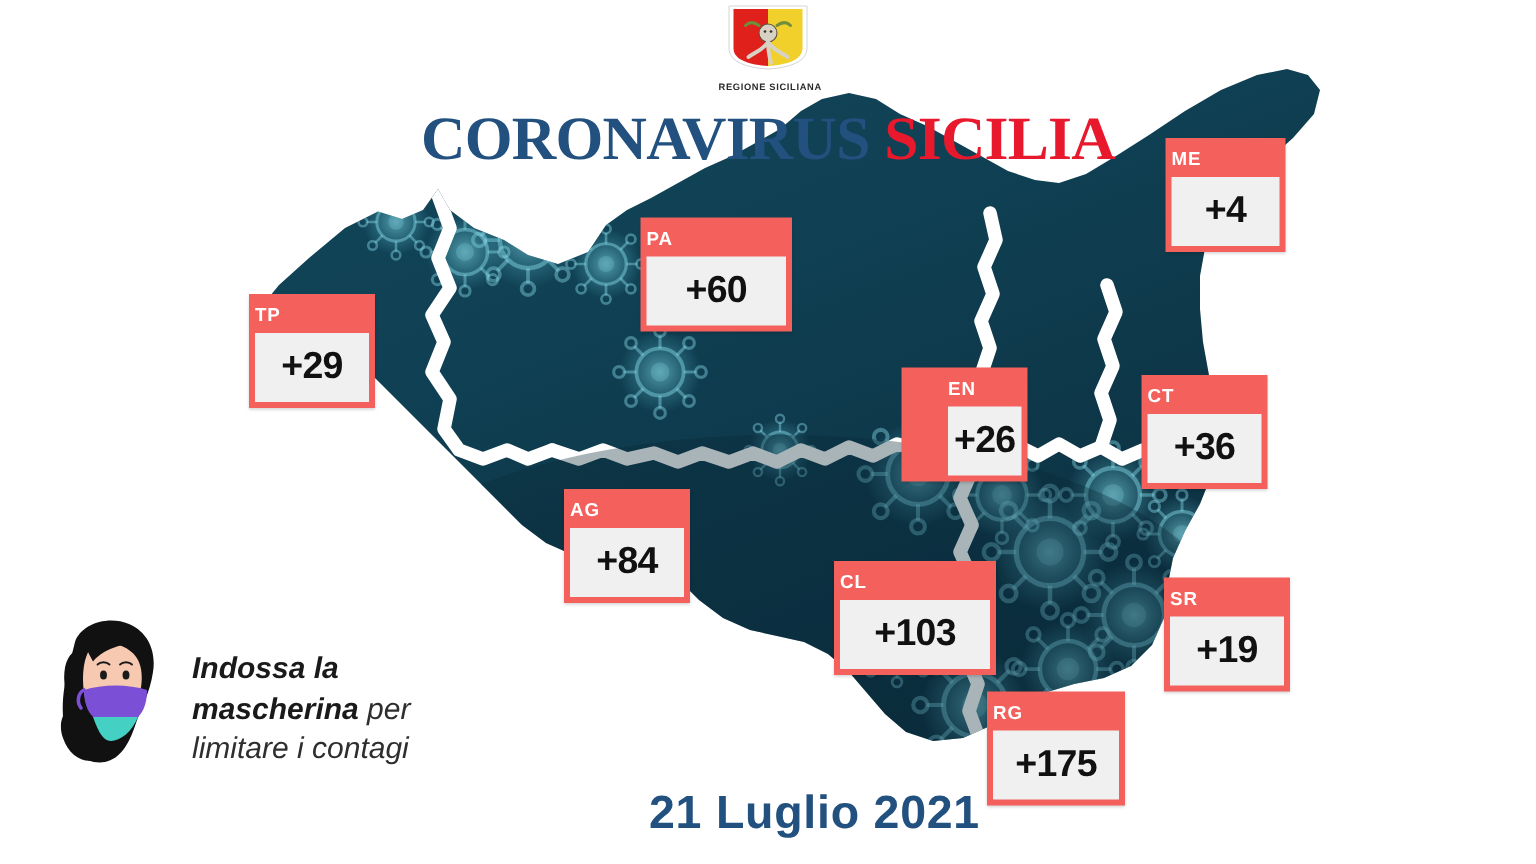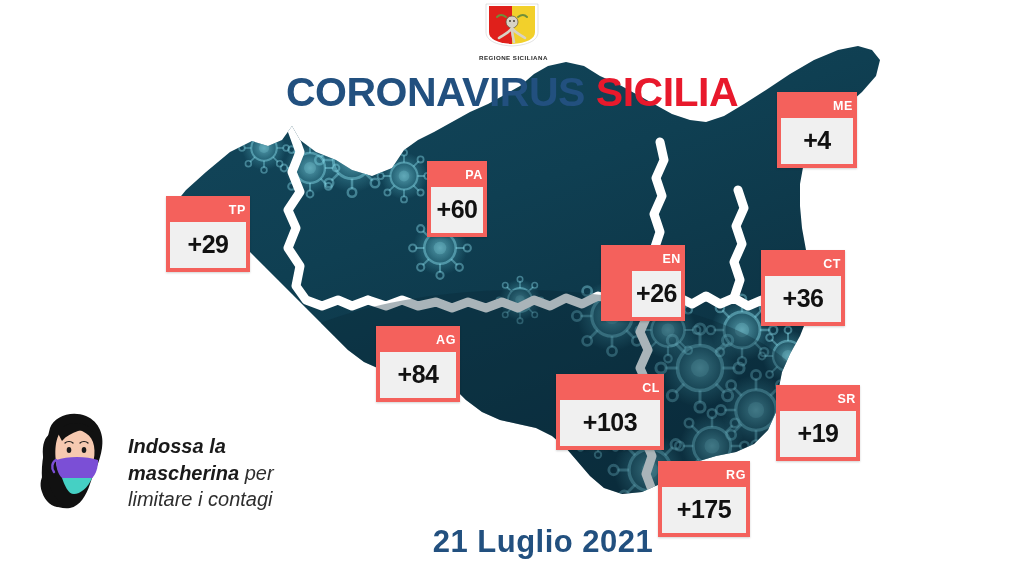--- a/index.html
+++ b/index.html
@@ -16,40 +16,40 @@
   .emblem{position:absolute;left:479px;top:2px;width:66px;height:62px;text-align:center;}
   .emblem .shield{width:58px;height:46px;margin:0 auto;}
   .emblem .caption{
     font-size:6.2px;font-weight:700;letter-spacing:.45px;
     color:#2b2b2b;margin-top:2px;white-space:nowrap;
   }
 
   
   .title{
     position:absolute;left:0;top:72px;width:1024px;text-align:center;
-    font-size:41px;font-weight:800;letter-spacing:-0.5px;line-height:1;
+    font-size:41px;font-weight:800;letter-spacing:-0.5px;line-height:1;font-family:Liberation Serif, serif;
   }
   .title .w1{color:#22507f;}
   .title .w2{color:#e8192c;}
 
   
   .map-wrap{position:absolute;left:0;top:0;width:1024px;height:576px;}
   .map-wrap svg{display:block;width:1024px;height:576px;}
 
   
   .card{
     position:absolute;
     background:#f4615c;
     padding:4px 4px 4px 4px;
     box-sizing:border-box;
     box-shadow:0 1px 2px rgba(0,0,0,.18);
   }
   .card .code{
     color:#ffffff;font-weight:700;font-size:12.5px;
-    text-align:right;letter-spacing:.6px;
+    text-align:left;letter-spacing:.6px;
     padding:4px 0 5px 0;line-height:1;
   }
   .card .val{
     background:#f0f0f0;color:#111111;
     font-weight:800;font-size:25px;line-height:1;
     text-align:center;padding:10px 4px 11px 4px;
     letter-spacing:-0.5px;
   }
   .card.wide .val{font-size:25px;}
 
@@ -211,21 +211,21 @@
   <div class="title">
     <span class="w1">CORONAVIRUS</span>
     <span> </span><span class="w2">SICILIA</span>
   </div>
 
   <div id="cards-layer">
       <div class="card" style="left: 166px; top: 196px; width: 84px;">
         <div class="code">TP</div>
         <div class="val">+29</div>
       </div>
-      <div class="card" style="left: 427px; top: 145px; width: 60px; margin-top: 16px;">
+      <div class="card" style="left: 427px; top: 145px; width: 101px;">
         <div class="code">PA</div>
         <div class="val">+60</div>
       </div>
       <div class="card" style="left: 777px; top: 92px; width: 80px;">
         <div class="code">ME</div>
         <div class="val">+4</div>
       </div>
       <div class="card" style="left: 601px; top: 245px; width: 84px; padding-left: 31px;">
         <div class="code">EN</div>
         <div class="val">+26</div>

